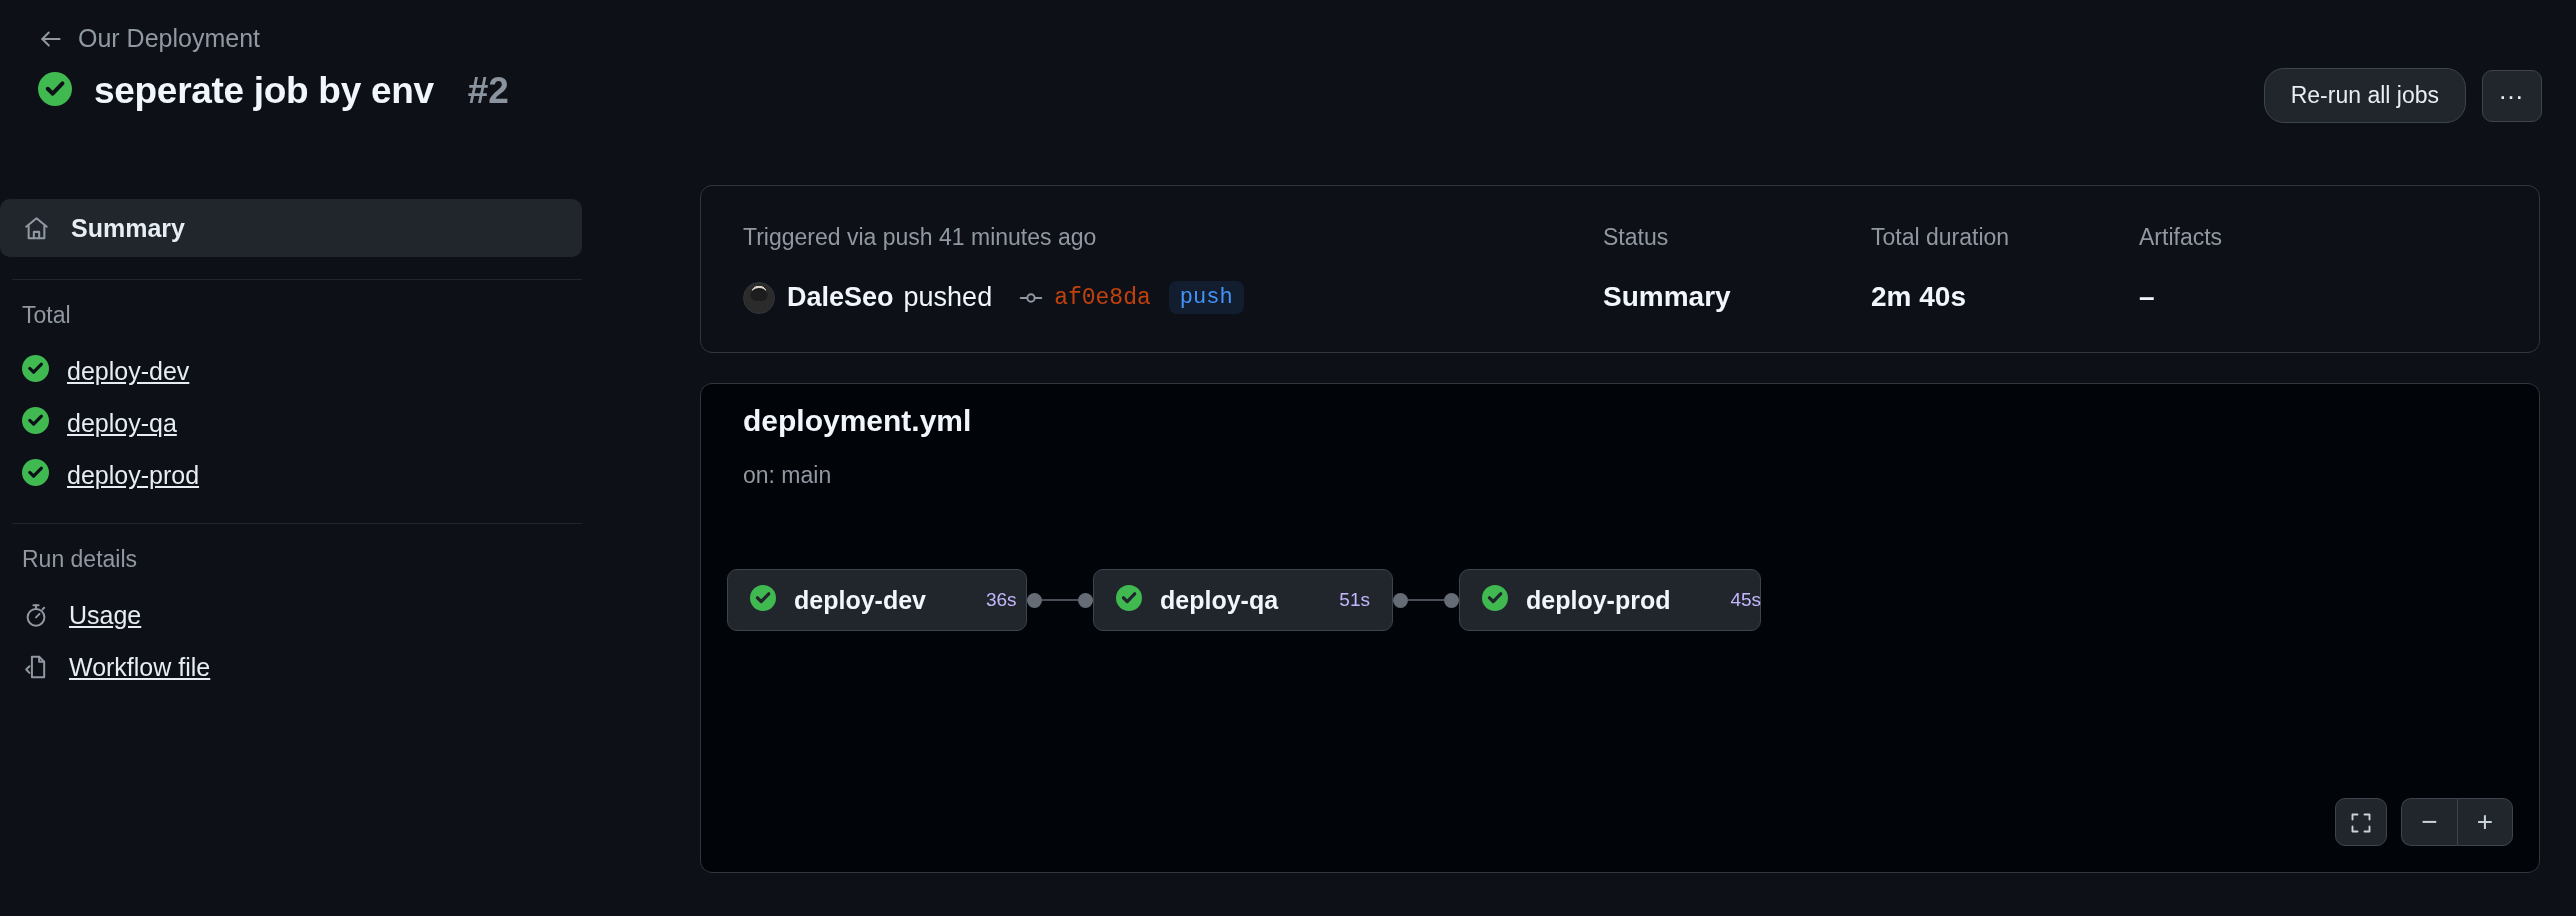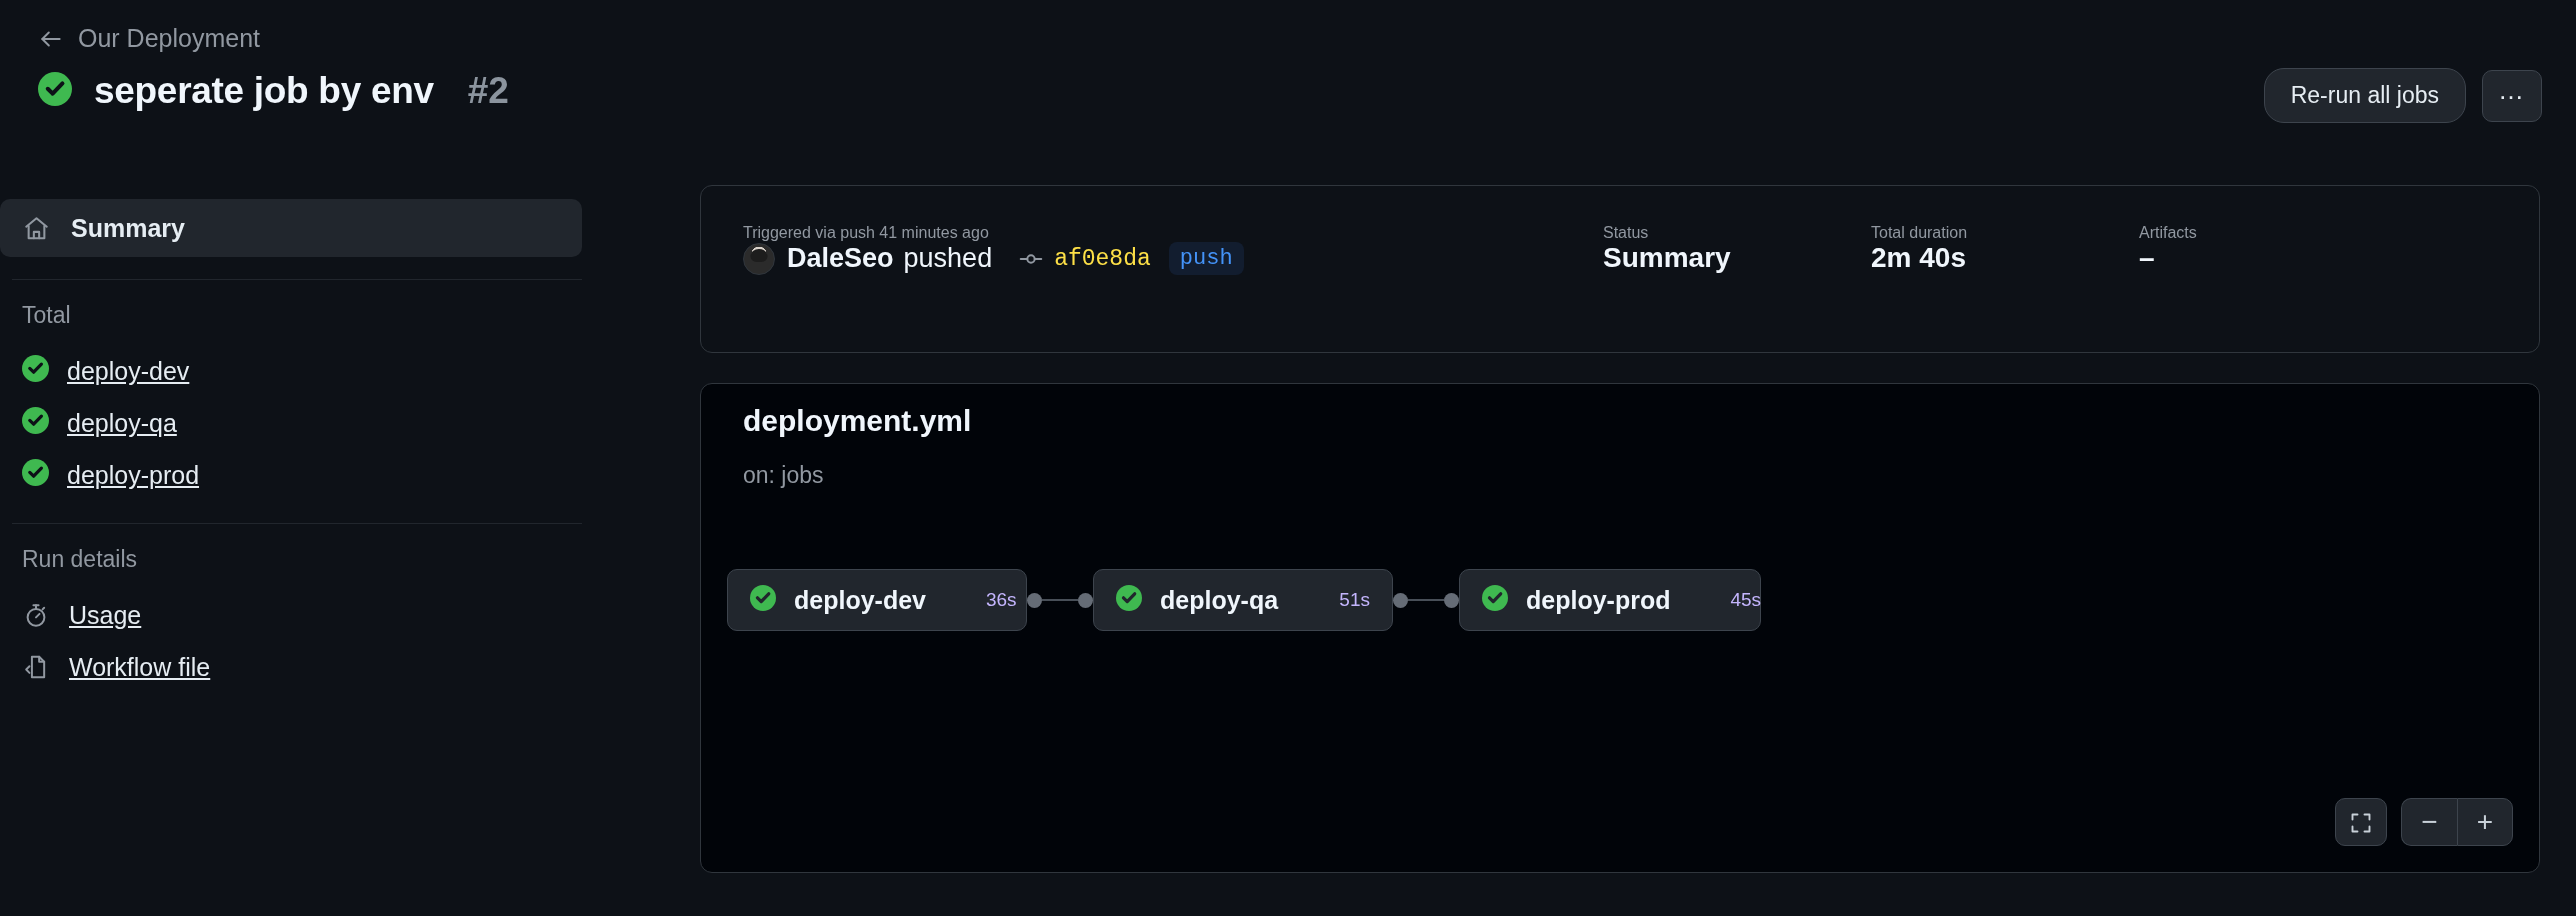--- a/index.html
+++ b/index.html
@@ -66,36 +66,36 @@
   
   .main { position: absolute; left: 700px; top: 185px; width: 1840px; }
   .card { border: 1px solid #30363d; border-radius: 12px; background: #0d1117; }
 
   .info-card { padding: 0; height: 168px; position: relative; }
   .info-grid { display: flex; align-items: flex-start; padding: 38px 0 0 42px; }
   .col-trigger { width: 860px; }
   .col-status { width: 268px; }
   .col-duration { width: 268px; }
   .col-artifacts { width: 200px; }
-  .col-label { color: #9198a1; font-size: 16px; margin-bottom: 0; }
+  .col-label { color: #9198a1; font-size: 23px; margin-bottom: 30px; }
   .col-value { color: #f0f6fc; font-size: 28px; font-weight: bold; }
   .trigger-line2 { display: flex; align-items: center; gap: 0; }
   .avatar {
     width: 32px; height: 32px; border-radius: 50%; flex: 0 0 32px;
     background: radial-gradient(circle at 50% 34%, #d9d2cb 0 30%, #2b2b2b 31% 100%);
     border: 1px solid #30363d; margin-right: 12px; overflow: hidden; position: relative;
   }
   .avatar::after {
     content: ""; position: absolute; left: 50%; top: 18%; transform: translateX(-50%);
     width: 17px; height: 13px; border-radius: 50% 50% 40% 40%; background: #1d1d1d;
   }
   .pusher { font-size: 27px; font-weight: bold; color: #f0f6fc; }
   .pushed-word { font-size: 27px; color: #f0f6fc; font-weight: normal; margin-left: 10px; }
   .commit-icon { width: 26px; height: 26px; color: #9198a1; margin: 0 10px 0 26px; display: block; }
-  .commit-sha { font-family: "Liberation Mono", monospace; font-size: 23px; color: #fde047; }
+  .commit-sha { font-family: "Liberation Mono", monospace; font-size: 23px; color: #c2410c; }
   .branch-badge {
     margin-left: 18px; background: #121d2f; color: #4493f8;
     font-family: "Liberation Mono", monospace; font-size: 22px;
     padding: 4px 11px; border-radius: 8px;
   }
 
   
   .graph-card { margin-top: 30px; height: 490px; position: relative; overflow: hidden; background: #010409; }
   .graph-title { position: absolute; left: 42px; top: 20px; font-size: 30px; font-weight: bold; color: #f0f6fc; }
   .graph-sub { position: absolute; left: 42px; top: 78px; font-size: 23px; color: #9198a1; }
@@ -277,21 +277,21 @@
 
         <div class="col-artifacts">
           <div class="col-label">Artifacts</div>
           <div class="col-value">–</div>
         </div>
       </div>
     </div>
 
     <div class="card graph-card">
       <div class="graph-title">deployment.yml</div>
-      <div class="graph-sub">on: jobs</div>
+      <div class="graph-sub">on: main</div>
 
       <div class="nodes-row">
 
         <div class="node n1">
           <span class="check-icon">
             <svg viewBox="0 0 16 16" width="26" height="26">
               <circle cx="8" cy="8" r="8" fill="#3fb950"></circle>
               <path d="M11.5 5.4 6.9 10.2 4.6 7.9" fill="none" stroke="#21262d" stroke-width="2" stroke-linecap="round" stroke-linejoin="round"></path>
             </svg>
           </span>

